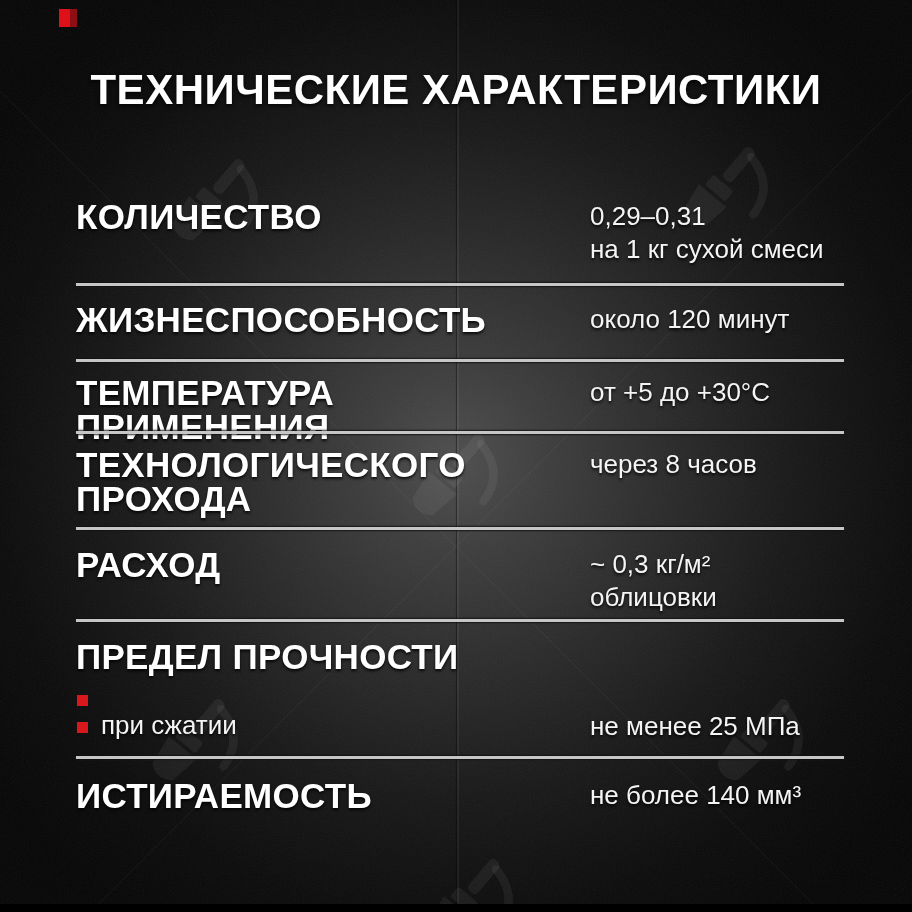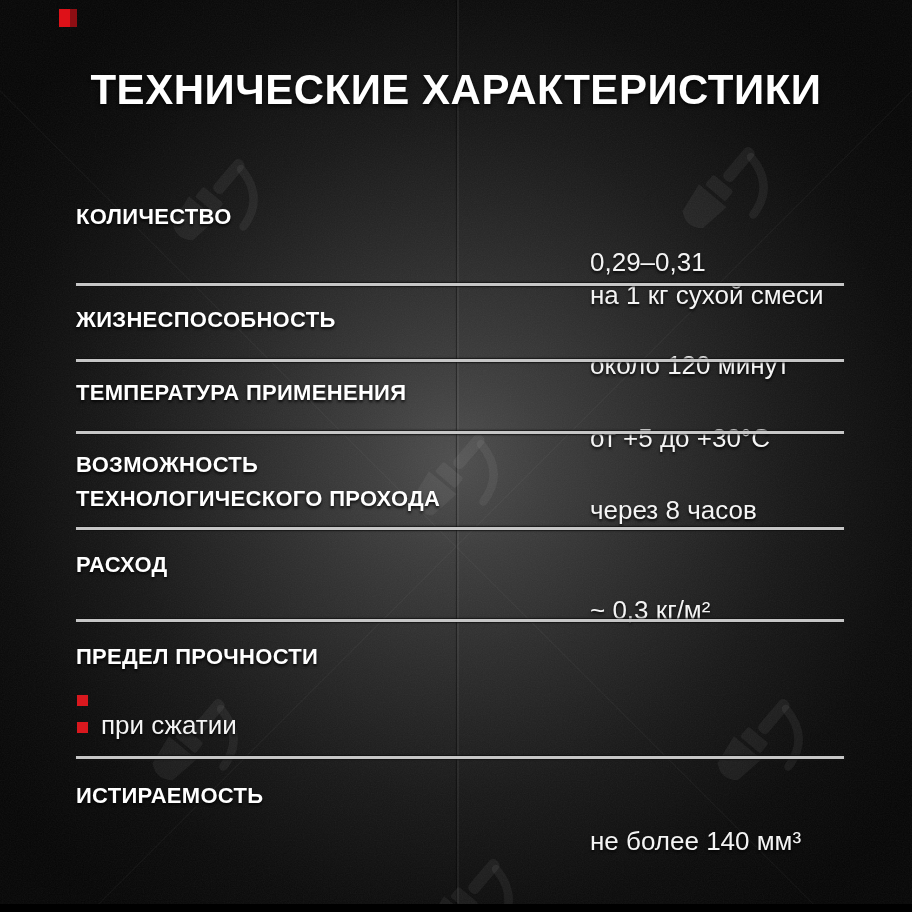--- a/index.html
+++ b/index.html
@@ -38,29 +38,28 @@
     position:absolute;top:68px;left:0;right:0;margin:0;
     text-align:center;
     font-size:42px;font-weight:700;letter-spacing:.5px;
     line-height:1.05;
     text-shadow:0 2px 4px rgba(0,0,0,.85);
   }
 
   .row{position:absolute;left:0;width:912px;}
   .label{
     position:absolute;left:76px;width:470px;
-    font-size:22px;font-weight:700;line-height:34px;letter-spacing:.3px;
+    font-size:35px;font-weight:700;line-height:34px;letter-spacing:.3px;
     text-shadow:0 2px 3px rgba(0,0,0,.85);
   }
   .value{
     position:absolute;left:590px;width:290px;
     font-size:26px;font-weight:400;line-height:33px;
     color:#f4f4f4;
     text-shadow:0 2px 3px rgba(0,0,0,.85);
-    margin-top:46px;
   }
   .divider{
     position:absolute;left:76px;width:768px;height:3px;
     background:#c6c6c6;
     box-shadow:0 1px 2px rgba(0,0,0,.8), 0 -1px 2px rgba(0,0,0,.8), 0 0 3px rgba(255,255,255,.25);
   }
   .bullet{
     position:absolute;left:77px;width:11px;height:11px;
     background:#d9181e;
   }
@@ -163,44 +162,45 @@
       <div>ТЕМПЕРАТУРА ПРИМЕНЕНИЯ</div>
     </div>
     <div class="value">
       <div>от +5 до +30°С</div>
     </div>
   </section>
   <div class="divider div3"></div>
 
   <section class="row r4">
     <div class="label">
-      <div>ВОЗМОЖНОСТЬ</div>
       <div>ТЕХНОЛОГИЧЕСКОГО ПРОХОДА</div>
     </div>
     <div class="value">
       <div>через 8 часов</div>
     </div>
   </section>
   <div class="divider div4"></div>
 
   <section class="row r5">
     <div class="label">
       <div>РАСХОД</div>
     </div>
     <div class="value">
       <div>~ 0,3 кг/м²</div>
+      <div>облицовки</div>
     </div>
   </section>
   <div class="divider div5"></div>
 
   <section class="row r6h">
     <div class="label">ПРЕДЕЛ ПРОЧНОСТИ</div>
   </section>
   <div class="bullet b1"></div>
   <div class="bullet-text it1" style="position:absolute">при сжатии</div>
+  <div class="value it1" style="position:absolute">не менее 25 МПа</div>
 
   <div class="bullet b2"></div>
 
   <div class="divider div6"></div>
 
   <section class="row r7">
     <div class="label">ИСТИРАЕМОСТЬ</div>
     <div class="value">не более 140 мм³</div>
   </section>
 

